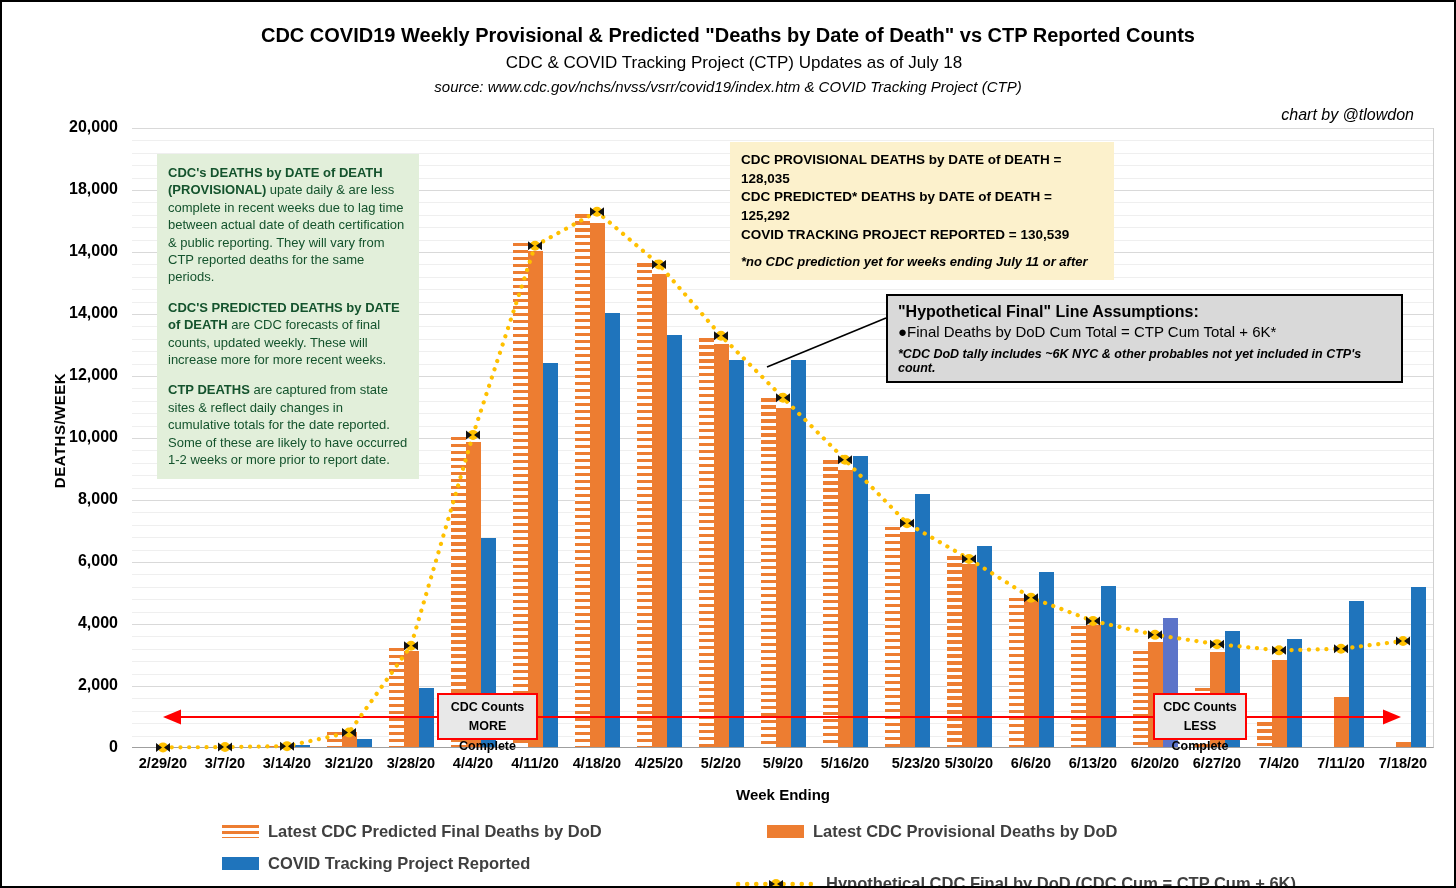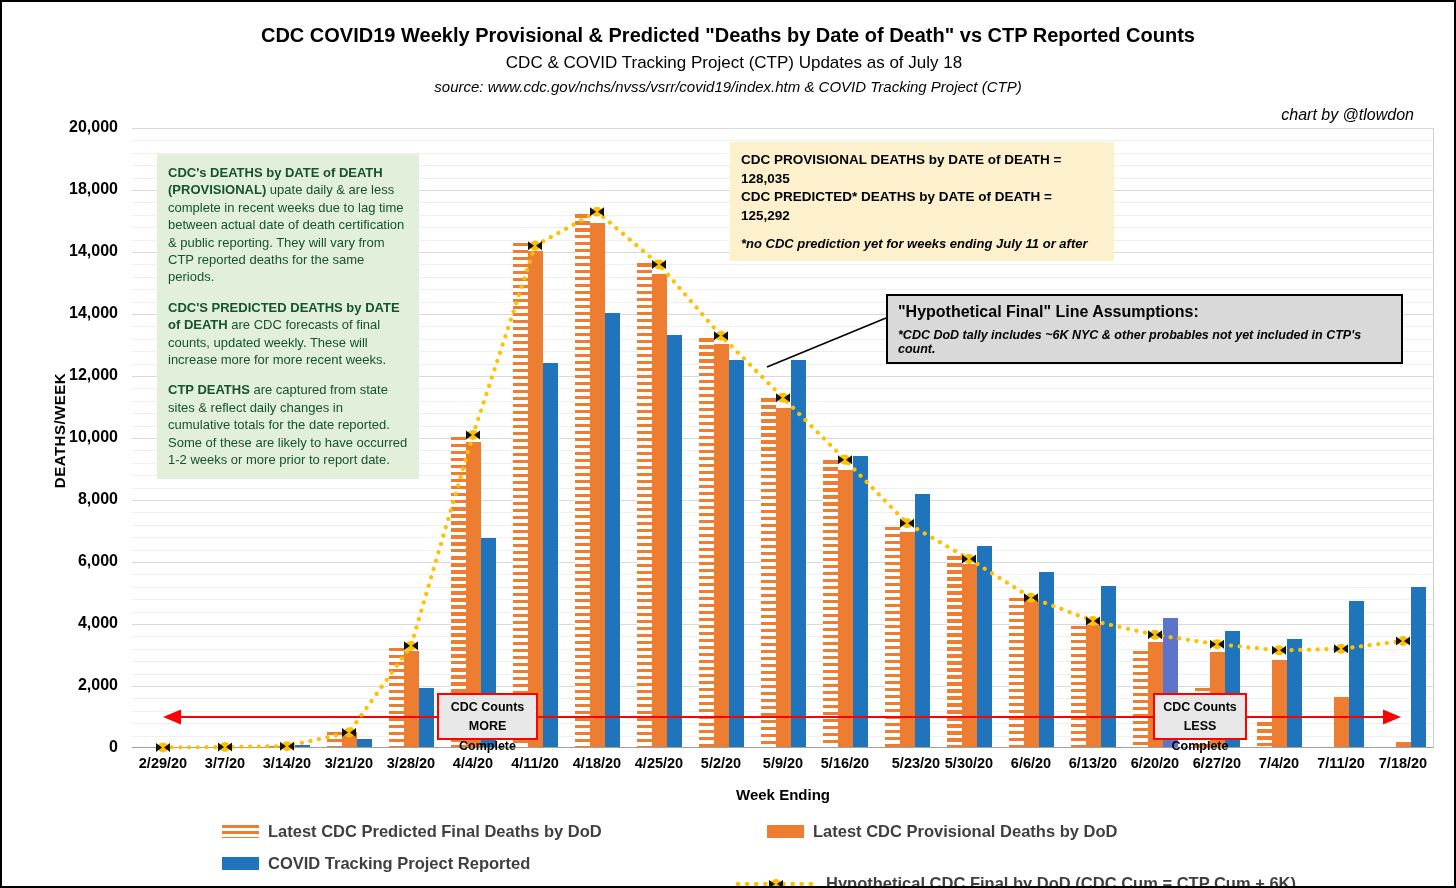--- a/index.html
+++ b/index.html
@@ -279,25 +279,27 @@
 
   <div class="green-box">
     <p><b>CDC's DEATHS by DATE of DEATH (PROVISIONAL)</b><span> upate daily &amp; are less complete in recent weeks due to lag time between actual date of death certification &amp; public reporting. They will vary from CTP reported deaths for the same periods.</span></p>
     <p><b>CDC'S PREDICTED DEATHS by DATE of DEATH</b><span> are CDC forecasts of final counts, updated weekly. These will increase more for more recent weeks.</span></p>
     <p><b>CTP DEATHS</b><span> are captured from state sites &amp; reflect daily changes in cumulative totals for the date reported. Some of these are likely to have occurred 1-2 weeks or more prior to report date.</span></p>
   </div>
 
   <div class="yellow-box">
     <div class="line">CDC PROVISIONAL DEATHS by DATE of DEATH = 128,035</div>
     <div class="line">CDC PREDICTED* DEATHS by DATE of DEATH = 125,292</div>
+    <div class="line">COVID TRACKING PROJECT REPORTED = 130,539</div>
     <div class="footnote">*no CDC prediction yet for weeks ending July 11 or after</div>
   </div>
 
   <div class="gray-box">
     <div class="gtitle">"Hypothetical Final" Line Assumptions:</div>
+    <div class="bullet">●Final Deaths by DoD Cum Total = CTP Cum Total + 6K*</div>
     <div class="footnote">*CDC DoD tally includes ~6K NYC &amp; other probables not yet included in CTP's count.</div>
   </div>
 
   <div class="flag more">
     <div>CDC  Counts</div>
     <div>MORE Complete</div>
   </div>
   <div class="flag less">
     <div>CDC Counts</div>
     <div>LESS Complete</div>

